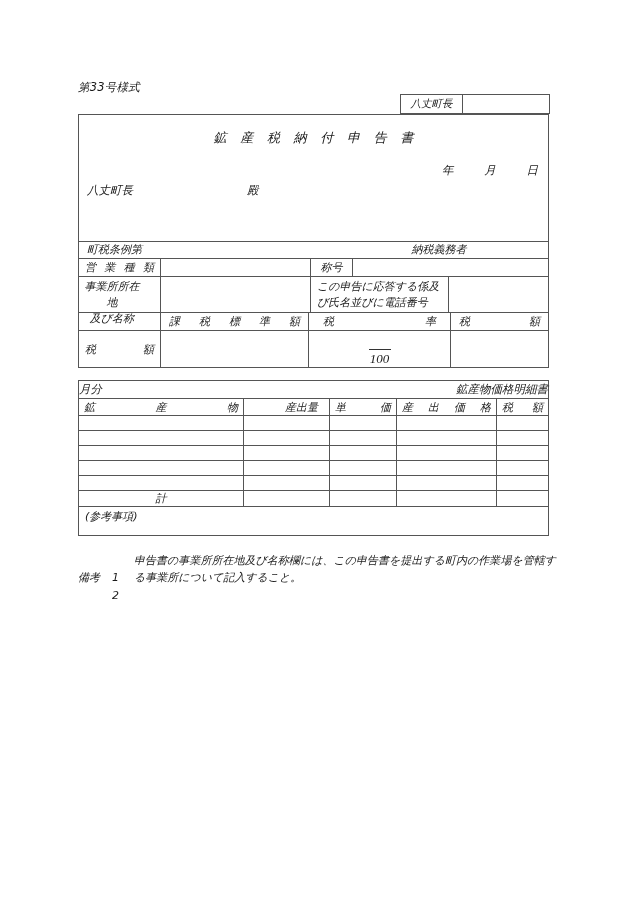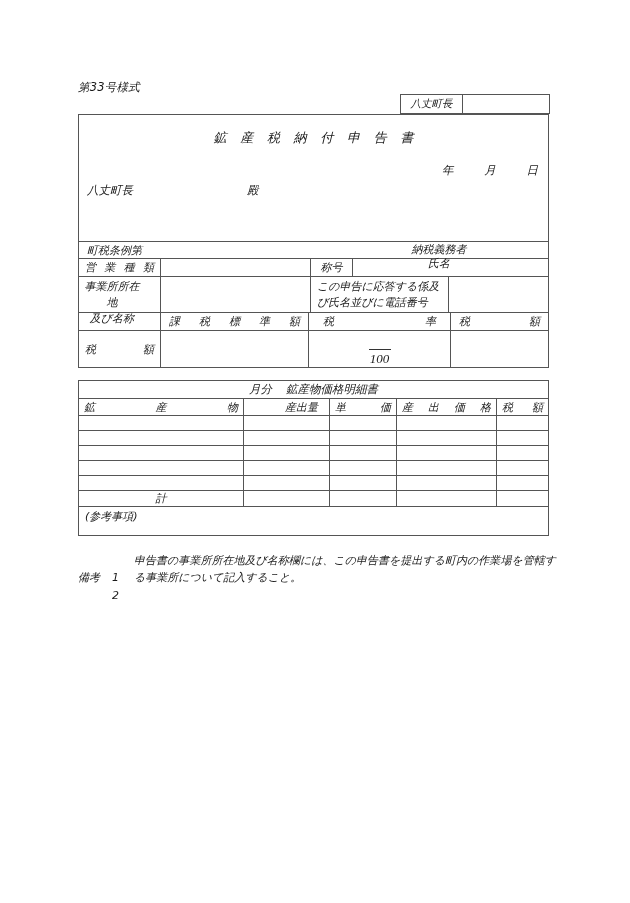--- a/index.html
+++ b/index.html
@@ -138,21 +138,20 @@
     line-height: 1.25;
     margin-top: 36px;
   }
 
   
   #ordinance-row {
     height: 16px;
     border-bottom: 1px solid #555;
     font-size: 11px;
     display: flex;
-    align-items: center;
     white-space: nowrap;
     padding-left: 8px;
   }
   #ordinance-row .gap { display: inline-block; width: 36px; }
 
   
   #biz-row { height: 18px; border-bottom: 1px solid #555; }
   #biz-row .c1 {
     width: 82px;
     border-right: 1px solid #555;
@@ -266,21 +265,21 @@
   }
   #detail-table .row { display: flex; box-sizing: border-box; }
   #detail-table .row.bb { border-bottom: 1px solid #555; }
 
   #detail-title {
     height: 17px;
     border-bottom: 1px solid #555;
     font-size: 11.5px;
     display: flex;
     align-items: center;
-    justify-content: center;
+    justify-content: space-between;
     white-space: nowrap;
   }
   #detail-title .gap { display: inline-block; width: 14px; }
 
   .d-c1 { width: 165px; border-right: 1px solid #555; box-sizing: border-box; }
   .d-c2 { width: 50px;  border-right: 1px solid #555; box-sizing: border-box; margin-left: 36px; }
   .d-c3 { width: 67px;  border-right: 1px solid #555; box-sizing: border-box; }
   .d-c4 { width: 100px; border-right: 1px solid #555; box-sizing: border-box; }
   .d-c5 { flex: 1; box-sizing: border-box; }
 
@@ -359,21 +358,20 @@
           <span>月</span>
           <span>日</span>
         </span>
       </div>
 
       <div class="jp" id="addressee">八丈町長</div>
       <div class="jp" id="addressee-dono">殿</div>
 
       <div class="jp" id="taxpayer">
         <div>納税義務者</div>
-        <div>氏名</div>
       </div>
     </div>
 
     <div class="jp" id="ordinance-row">
       <span>町税条例第</span>
       <span class="gap"></span>
     </div>
 
     <div class="row" id="biz-row">
       <div class="cell c1 jp">

